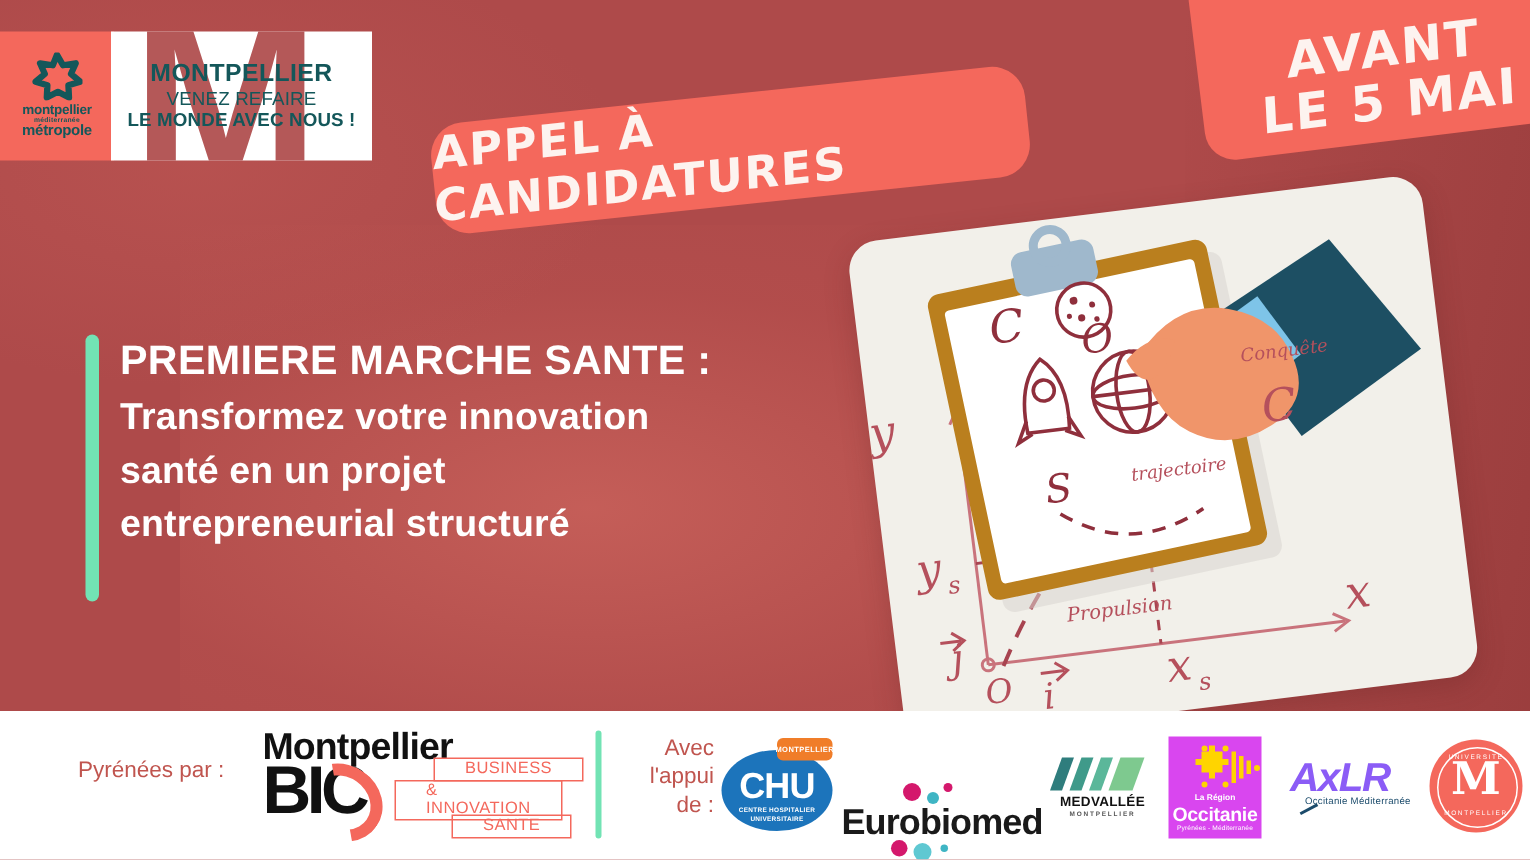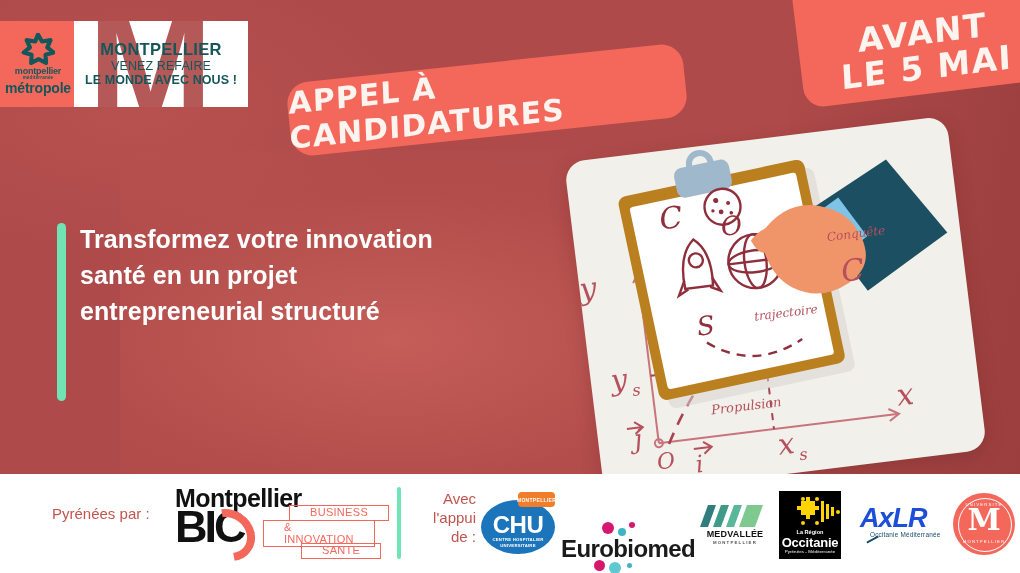--- a/index.html
+++ b/index.html
@@ -31,21 +31,21 @@
         color:#14575a;text-align:center;}
   .mtp-txt .l1{font-size:16.5px;font-weight:bold;letter-spacing:.3px;line-height:1.05;}
   .mtp-txt .l2{font-size:12.5px;font-weight:normal;line-height:1.12;letter-spacing:.1px;}
   .mtp-txt .l3{font-size:12.5px;font-weight:bold;line-height:1.12;letter-spacing:.1px;}
 
   .mtp-star-wrap{position:absolute;left:0;top:0;width:76px;height:86px;
         display:flex;flex-direction:column;align-items:center;justify-content:center;}
   .mtp-logo-words{color:#14575a;text-align:center;line-height:1.0;margin-top:2px;}
   .mtp-logo-words .a{font-size:9px;font-weight:bold;letter-spacing:-.2px;display:block;}
   .mtp-logo-words .b{font-size:4.5px;font-weight:bold;letter-spacing:.2px;display:block;}
-  .mtp-logo-words .c{font-size:14px;font-weight:bold;letter-spacing:-.2px;display:block;}
+  .mtp-logo-words .c{font-size:10px;font-weight:bold;letter-spacing:-.2px;display:block;}
 
   
   .pill-appel{position:absolute;left:288px;top:63px;width:398px;height:74px;
         background:#f4685c;border-radius:22px;transform:rotate(-6deg);
         display:flex;align-items:center;justify-content:center;}
   .pill-appel span{color:#fdf3ef;font-size:30px;font-weight:bold;letter-spacing:1.2px;
         font-family:"DejaVu Sans",sans-serif;transform:skewX(-4deg);}
 
   .pill-avant{position:absolute;left:797px;top:-34px;width:250px;height:128px;
         background:#f4685c;border-radius:20px;transform:rotate(-7deg);
@@ -107,29 +107,29 @@
   .ebm .dot{position:absolute;border-radius:50%;}
 
   
   .mdv{left:700px;top:505px;width:70px;height:44px;}
   .mdv .bars{position:absolute;left:4px;top:0;width:62px;height:22px;}
   .mdv .bars i{position:absolute;top:0;width:8px;height:22px;transform:skewX(-20deg);display:block;}
   .mdv .n1{position:absolute;left:0;top:24px;width:70px;text-align:center;font-size:9px;font-weight:bold;color:#111;letter-spacing:.2px;}
   .mdv .n2{position:absolute;left:0;top:35px;width:70px;text-align:center;font-size:4.3px;font-weight:bold;color:#555;letter-spacing:1.2px;}
 
   
-  .occ{left:779px;top:491px;width:62px;height:68px;background:#000000;}
+  .occ{left:779px;top:491px;width:62px;height:68px;background:#d946ef;}
   .occ .cross{position:absolute;left:0;top:4px;width:62px;height:34px;}
   .occ .t1{position:absolute;left:0;top:38px;width:62px;text-align:center;color:#fff;font-size:5.6px;font-weight:bold;}
   .occ .t2{position:absolute;left:0;top:44px;width:62px;text-align:center;color:#fff;font-size:13px;font-weight:bold;letter-spacing:-.2px;}
   .occ .t3{position:absolute;left:0;top:58px;width:62px;text-align:center;color:#fff;font-size:4.4px;letter-spacing:.1px;}
 
   
   .axlr{left:860px;top:503px;width:84px;height:42px;}
-  .axlr .big{position:absolute;left:0;top:0;font-size:27px;font-weight:bold;color:#1d4ed8;font-style:italic;letter-spacing:-1px;}
+  .axlr .big{position:absolute;left:0;top:0;font-size:27px;font-weight:bold;color:#8b5cf6;font-style:italic;letter-spacing:-1px;}
   .axlr .sub{position:absolute;left:10px;top:28px;font-size:6.4px;color:#1b4b6b;letter-spacing:.2px;}
   .axlr .swipe{position:absolute;left:4px;top:27px;width:13px;height:9px;border-bottom:2px solid #1b4b6b;transform:rotate(-28deg);}
 
   
   .um{left:953px;top:493px;width:62px;height:62px;}
   .um .seal{position:absolute;left:0;top:0;width:62px;height:62px;border-radius:50%;background:#f4685c;}
   .um .ring{position:absolute;left:5px;top:5px;width:52px;height:52px;border-radius:50%;border:1.3px solid #fff;}
   .um .mono{position:absolute;left:0;top:12px;width:62px;text-align:center;color:#fff;font-size:30px;font-weight:bold;line-height:1;font-family:"DejaVu Serif",serif;}
   .um .w1{position:absolute;left:0;top:9px;width:62px;text-align:center;color:#fff;font-size:4.3px;letter-spacing:1.1px;}
   .um .w2{position:absolute;left:0;top:46px;width:62px;text-align:center;color:#fff;font-size:4.3px;letter-spacing:1.1px;}
@@ -173,20 +173,21 @@
     <span>APPEL À CANDIDATURES</span>
   </div>
 
   <div class="pill-avant">
     <span>AVANT</span>
     <span>LE 5 MAI</span>
   </div>
 
   <div class="accent-bar"></div>
   <div class="headline">
+    <div class="h1">PREMIERE MARCHE SANTE :</div>
     <div class="h2">Transformez votre innovation</div>
     <div class="h2">santé en un projet</div>
     <div class="h2">entrepreneurial structuré</div>
   </div>
 
   <div class="illus">
     <div class="illus-card"></div>
     <div class="illus-inner">
       <svg width="385" height="336" viewBox="0 0 385 336">
 

